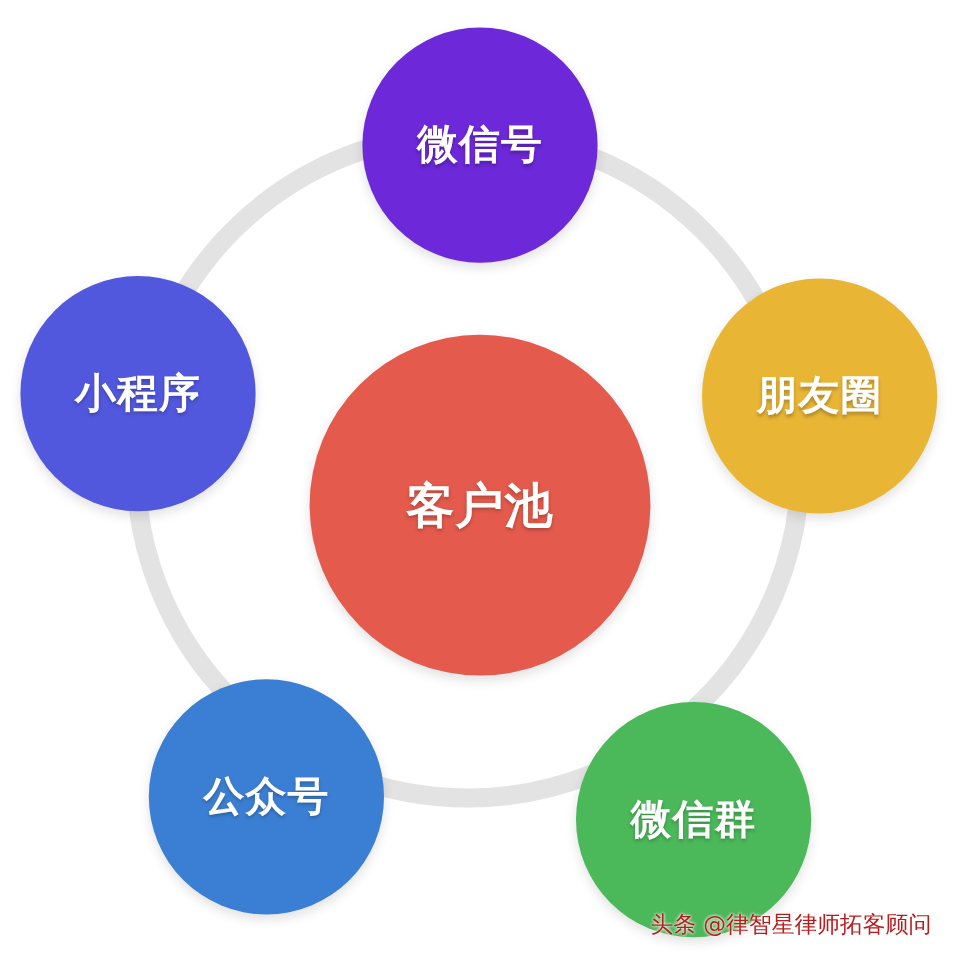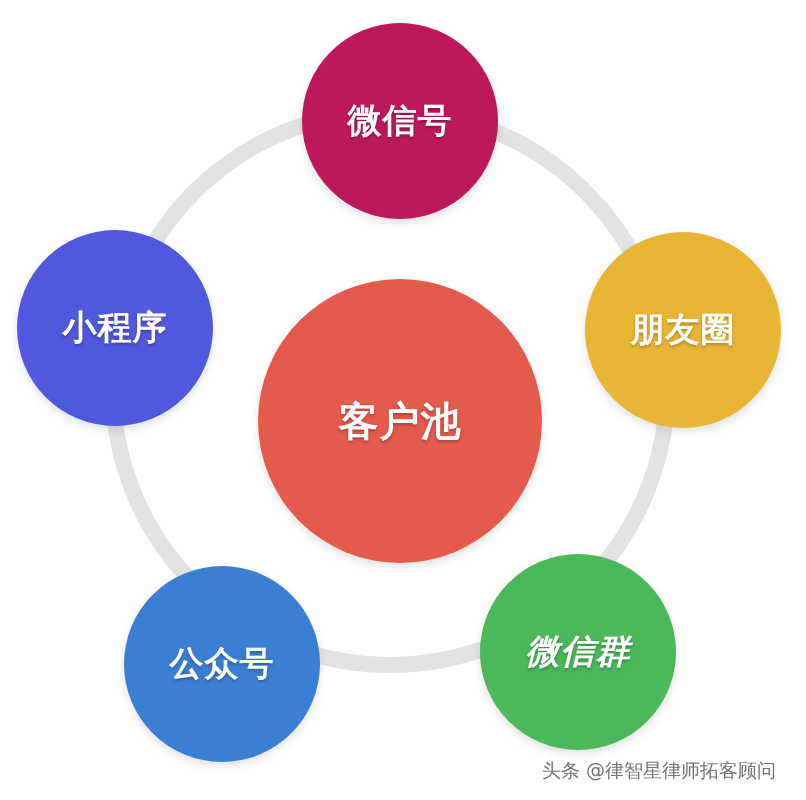--- a/index.html
+++ b/index.html
@@ -31,40 +31,40 @@
     .node span { pointer-events: none; }
     .center {
       left: 258px; top: 279px; width: 284px; height: 284px;
       font-size: 40px;
     }
     .sat { width: 196px; height: 196px; font-size: 34px; }
     .n-top    { left: 302px; top: 23px; }
     .n-right  { left: 585px; top: 232px; }
     .n-left   { left: 17px;  top: 230px; }
     .n-bl     { left: 124px; top: 566px; }
-    .n-br     { left: 480px; top: 554px; font-style: italic; }
+    .n-br     { left: 480px; top: 585px; }
     .watermark {
       position: absolute;
       left: 542px; top: 758px;
       font-size: 19px;
-      color: #737373;
+      color: #b91c1c;
       text-shadow: 0 0 2px #ffffff, 0 0 3px #ffffff;
       white-space: nowrap;
     }
   </style>
 </head>
 <body>
 
 <div class="ring" style="border-color: rgb(227, 227, 227);"></div>
 
 <div class="node center" style="background: rgb(228, 90, 76);">
   <span>客户池</span>
 </div>
 
-<div class="node sat n-top" style="background: #be185d;">
+<div class="node sat n-top" style="background: #6d28d9;">
   <span>微信号</span>
 </div>
 
 <div class="node sat n-right" style="background: rgb(233, 181, 52);">
   <span>朋友圈</span>
 </div>
 
 <div class="node sat n-br" style="background: rgb(75, 184, 90);">
   <span>微信群</span>
 </div>

